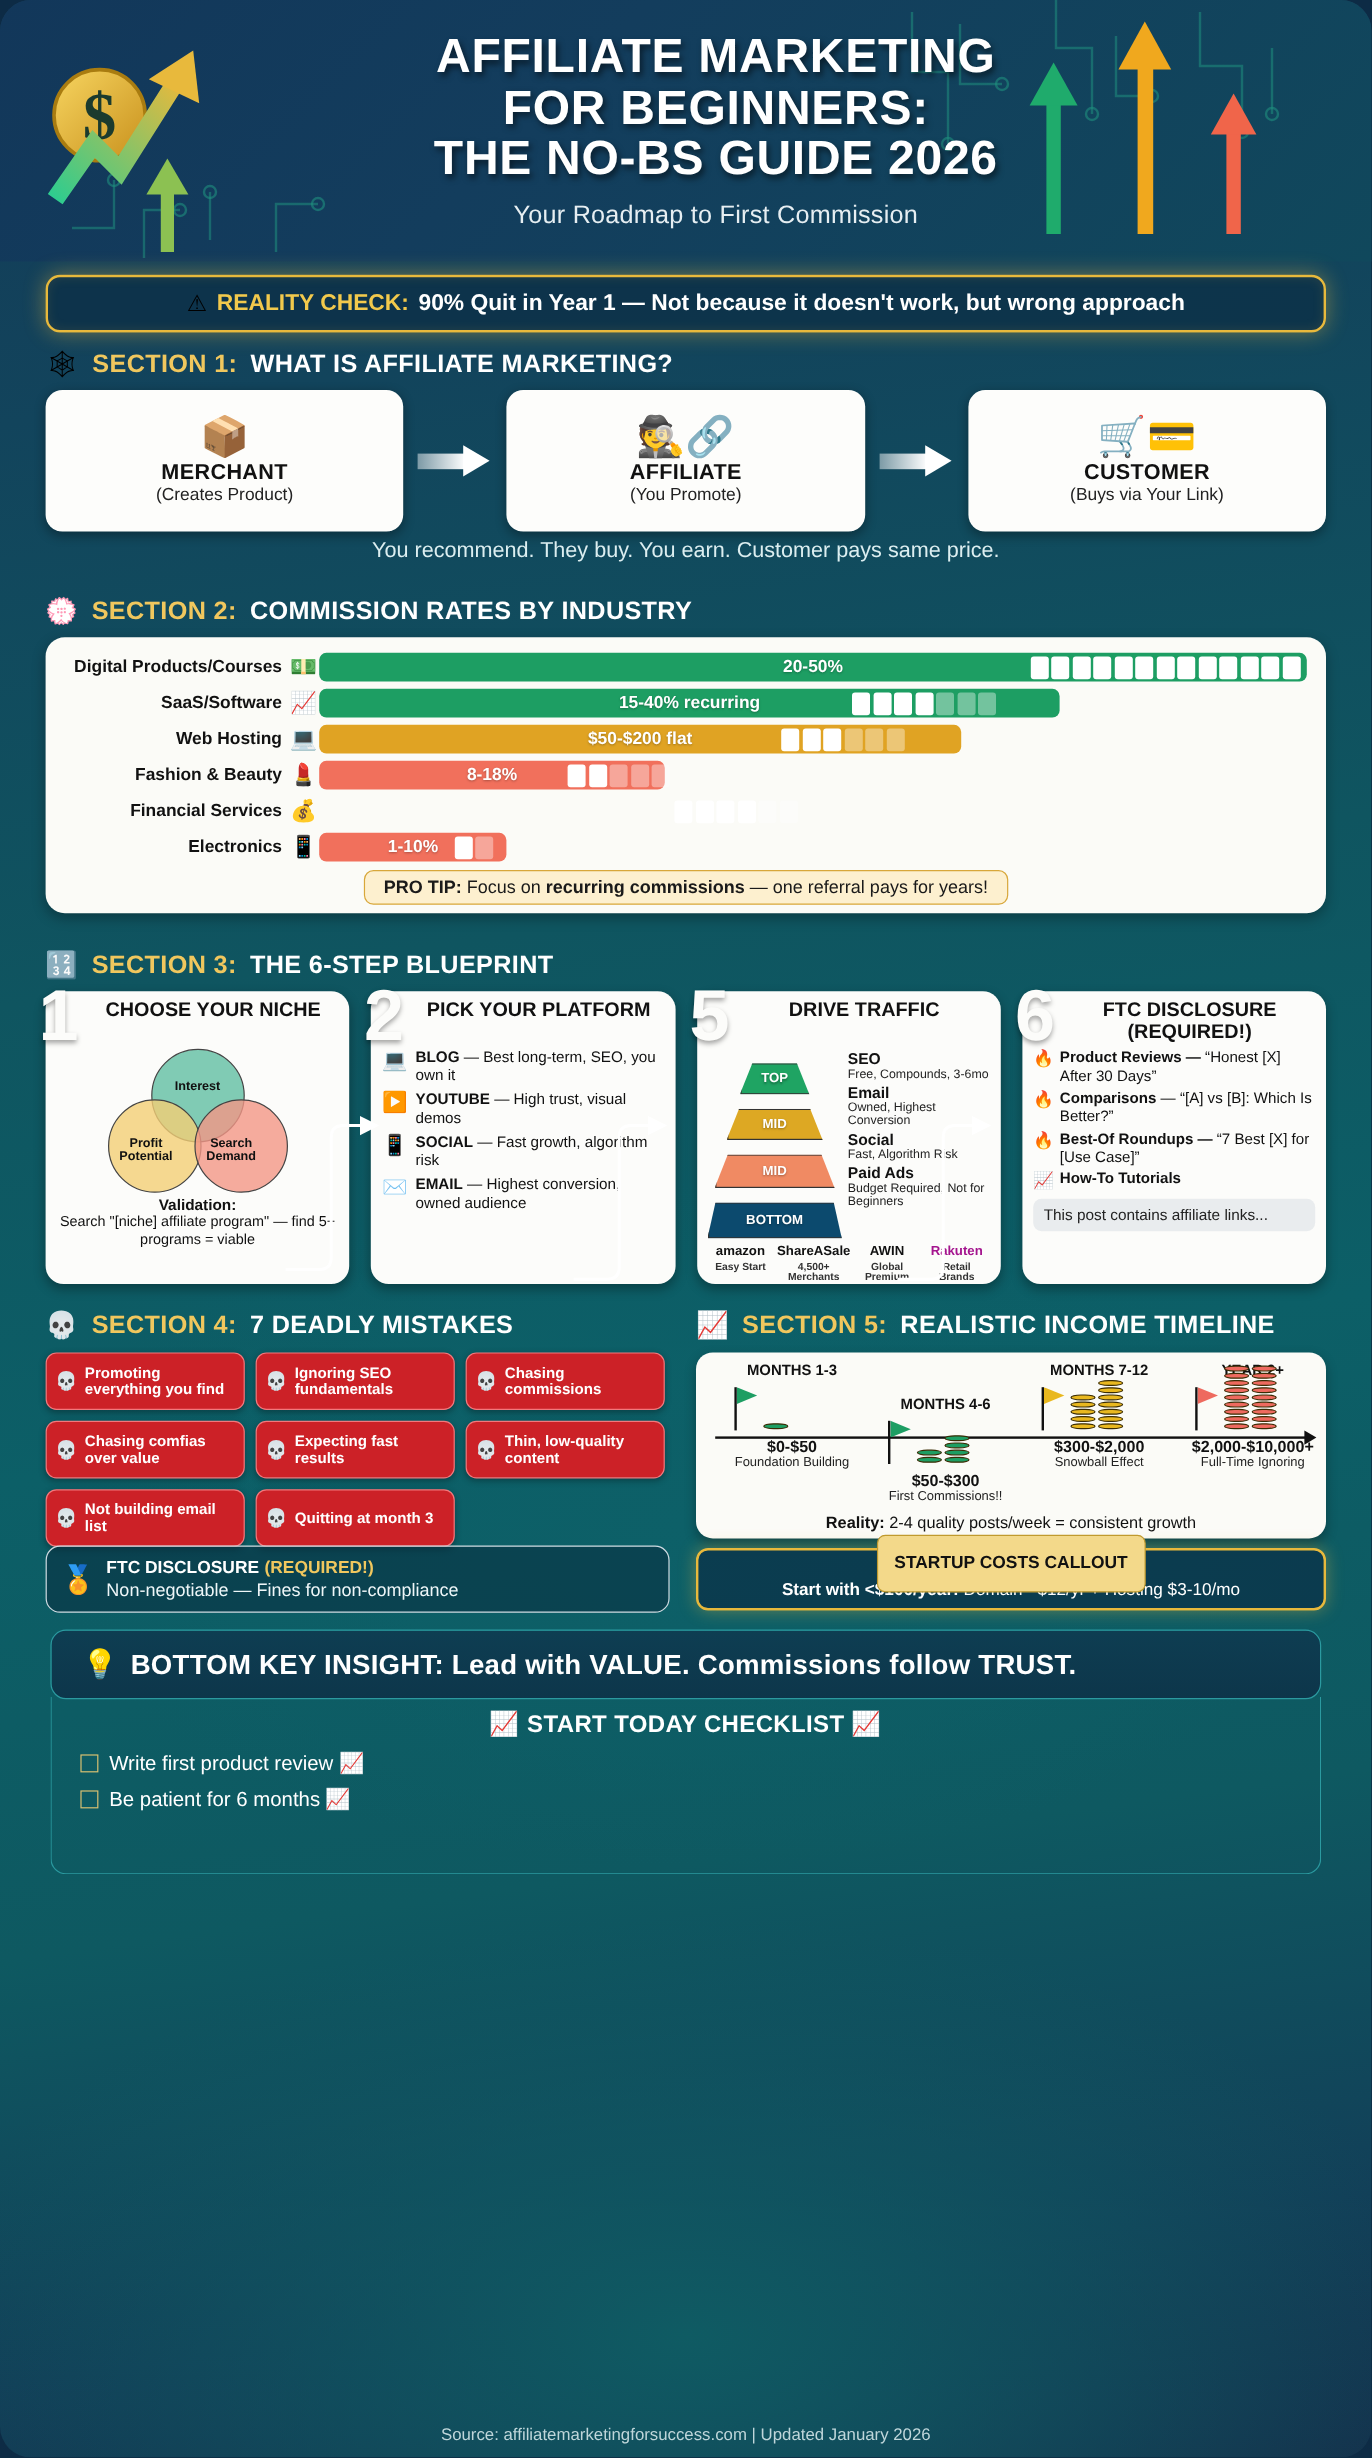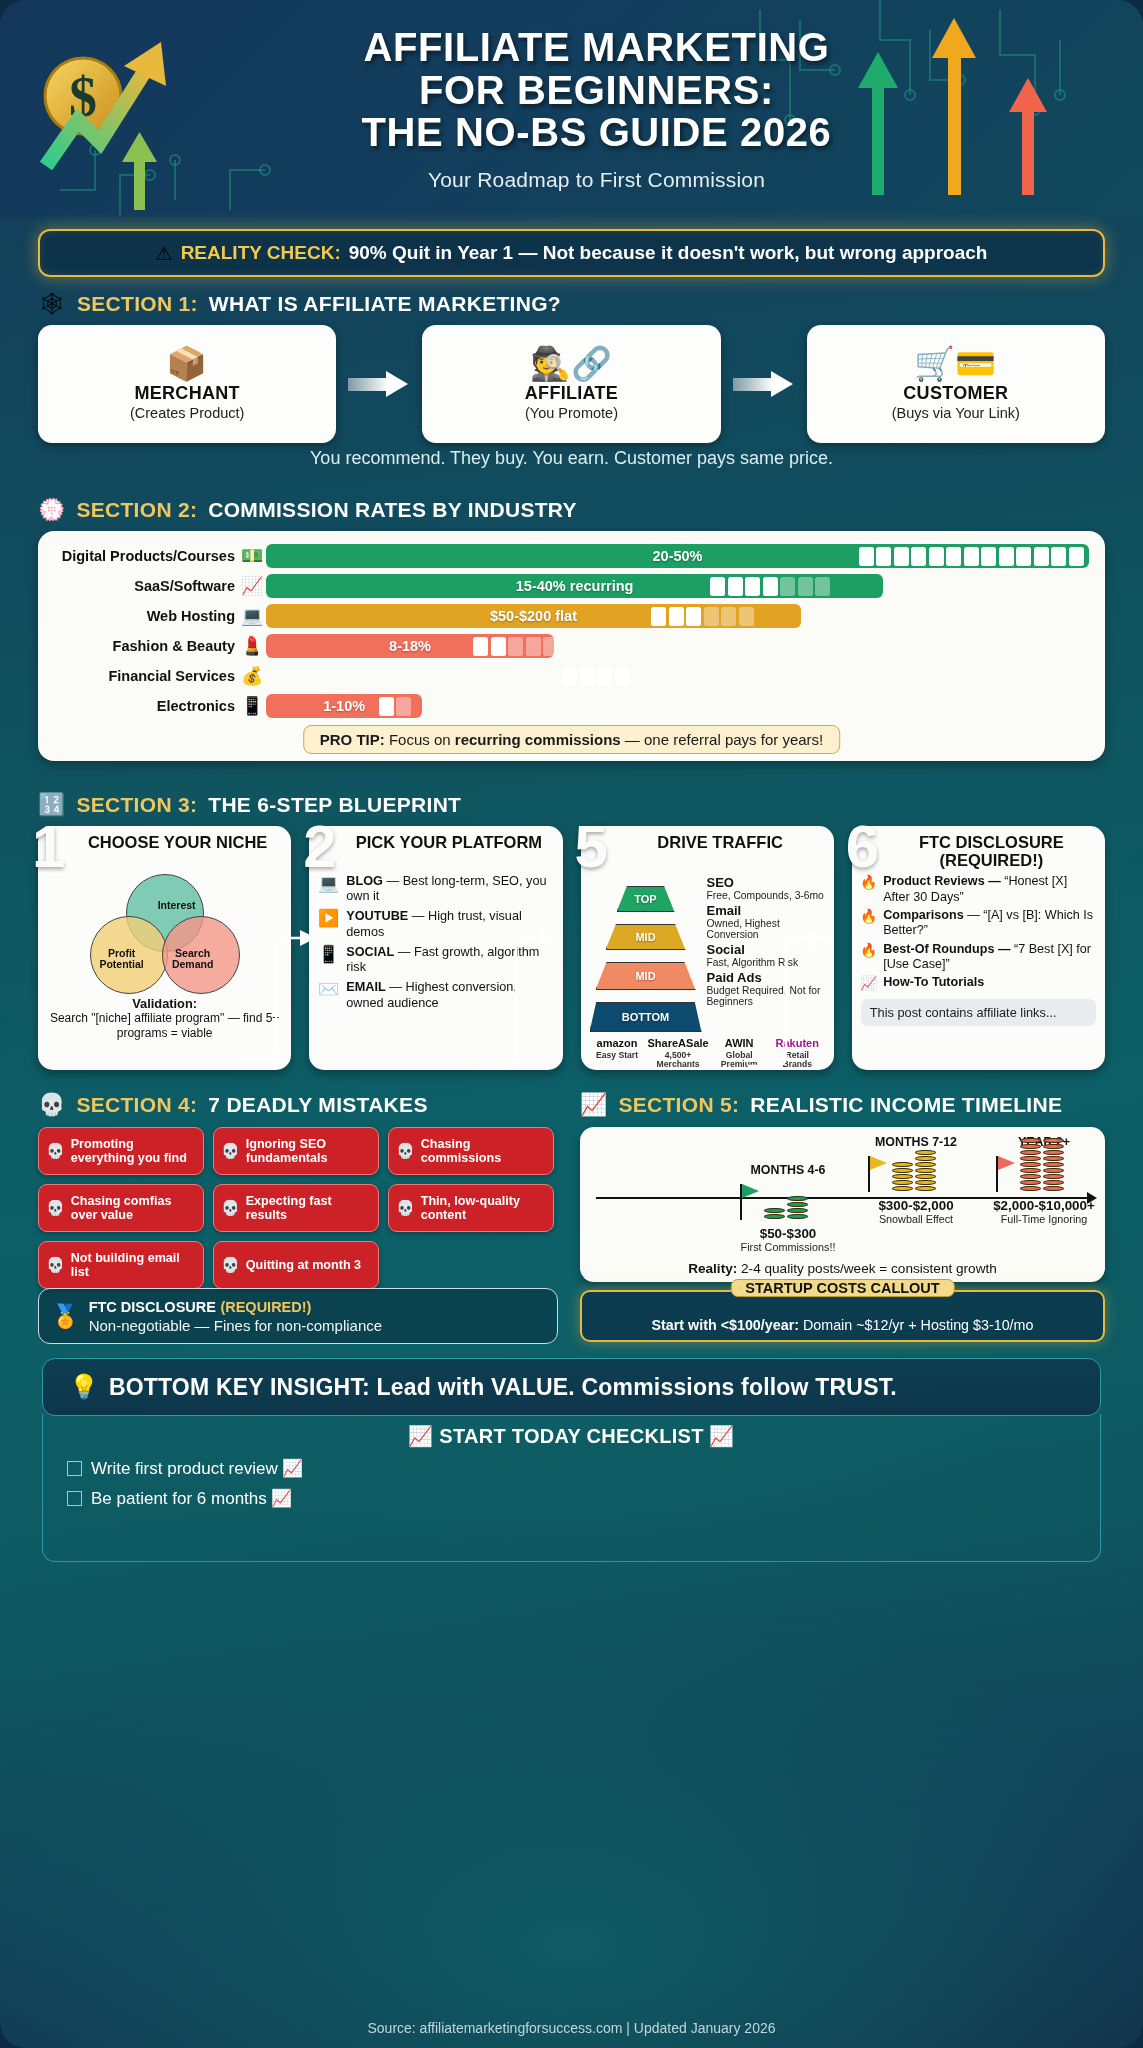--- a/index.html
+++ b/index.html
@@ -131,21 +131,21 @@
     margin-top:7px; background:#e9ecee; border-radius:7px; padding:6px 9px;
     font-size:12.8px; color:#222;
   }
   
   .venn { position:relative; width:150px; height:118px; margin:0 auto; }
   .venn .c { position:absolute; width:78px; height:78px; border-radius:50%; border:1.4px solid #444; }
   .venn .c1 { left:36px; top:0; background:rgba(96,190,162,.8); }
   .venn .c2 { left:0; top:42px; background:rgba(243,206,118,.8); }
   .venn .c3 { left:72px; top:42px; background:rgba(243,150,134,.8); }
   .venn .lbl { position:absolute; font-weight:bold; font-size:10.5px; color:#111; text-align:center; z-index:5; line-height:1.05;}
-  .venn .l1 { left:60px; top:26px; width:54px; }
+  .venn .l1 { left:48px; top:26px; width:54px; }
   .venn .l2 { left:2px; top:74px; width:60px; }
   .venn .l3 { left:72px; top:74px; width:62px; }
   .validation { text-align:center; font-size:12px; color:#111; line-height:1.2; margin-top:4px; }
   .validation b { font-weight:bold; font-size:12.8px; }
   
   .pyr-wrap { display:flex; gap:5px; align-items:flex-start; }
   .pyr { width:112px; flex:0 0 112px; }
   .pyr-lvl {
     margin:12px auto 2px auto; color:#fff; font-weight:bold; font-size:11px;
     display:flex; align-items:center; justify-content:center; border:1.3px solid #333;
@@ -217,21 +217,21 @@
 
   .startup {
     position:absolute; left:580px; top:1290px; width:525px; height:52px;
     border:2px solid #e8b93c; border-radius:10px; background:rgba(11,47,70,.72);
     box-shadow:0 0 14px rgba(232,185,60,.4);
     display:flex; align-items:flex-end; justify-content:center; padding-bottom:7px;
   }
   .startup-badge {
     position:absolute; top:-13px; left:50%; transform:translateX(-50%);
     background:#f3d98a; border:1.5px solid #c09a2e; border-radius:7px;
-    padding:0 14px; font-weight:bold; font-size:14.5px; color:#111; white-space:nowrap;
+    padding:15px 14px; font-weight:bold; font-size:14.5px; color:#111; white-space:nowrap;
   }
   .startup-txt { color:#ffffff; font-size:14.3px; }
   .startup-txt b { font-weight:bold; }
 
   
   .insight {
     position:absolute; left:42px; top:1358px; width:1059px; height:58px;
     border:1.6px solid #2b9aa0; border-radius:13px;
     background:linear-gradient(180deg,rgba(14,58,80,.9),rgba(13,50,72,.9));
     display:flex; align-items:center; gap:10px; padding-left:26px;
@@ -662,20 +662,37 @@
 
   <div class="sec-head s5-head">
     <span class="sec-icon">📈</span>
     <span class="sh-num">SECTION 5:</span>
     <span class="sh-txt">REALISTIC INCOME TIMELINE</span>
   </div>
 
   <div class="s5-card">
     <div class="tl" id="tl-host">
       <div class="tl-axis"></div>
+    <div class="tl-col" style="left: 6px;">
+          <div class="tl-hd">MONTHS 1-3</div>
+          <div class="tl-stage">
+            <div class="tl-flag">
+              <svg width="18" height="14" style="position:absolute;left:2px;top:0">
+                <polygon points="0,0 17,7 0,14" fill="#1d9e63"></polygon>
+              </svg>
+            </div>
+            <div class="tl-coins">
+              <div class="stack">
+                <div class="coin" style="background:#1d9e63"></div>
+              </div>
+            </div>
+          </div>
+          <div class="tl-amt">$0-$50</div>
+          <div class="tl-desc">Foundation Building</div>
+        </div>
         <div class="tl-col" style="left: 134px; margin-top: 28px;">
           <div class="tl-hd">MONTHS 4-6</div>
           <div class="tl-stage">
             <div class="tl-flag">
               <svg width="18" height="14" style="position:absolute;left:2px;top:0">
                 <polygon points="0,0 17,7 0,14" fill="#1d9e63"></polygon>
               </svg>
             </div>
             <div class="tl-coins">
               <div class="stack">

